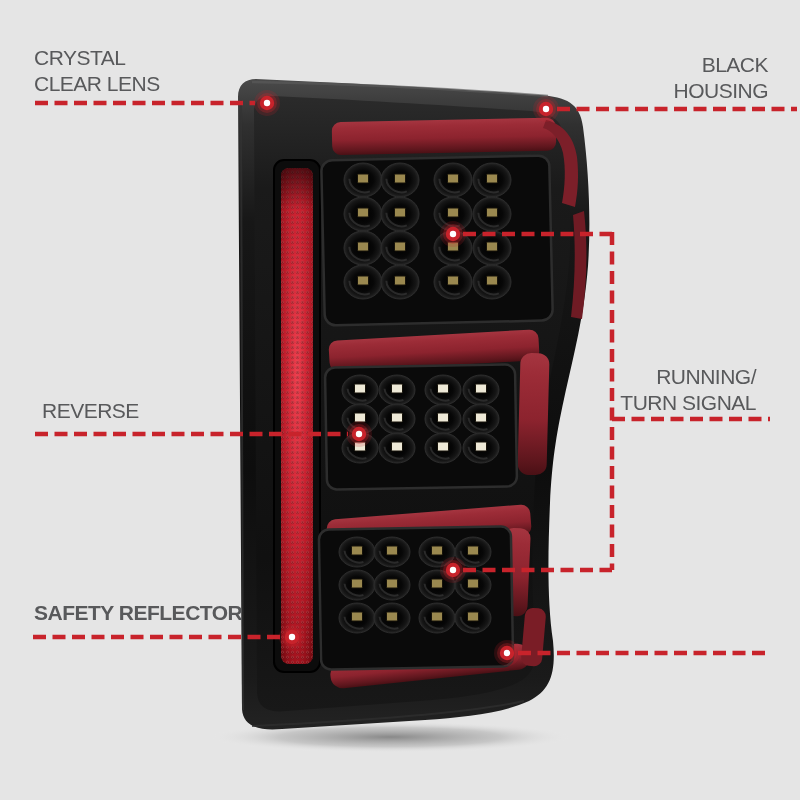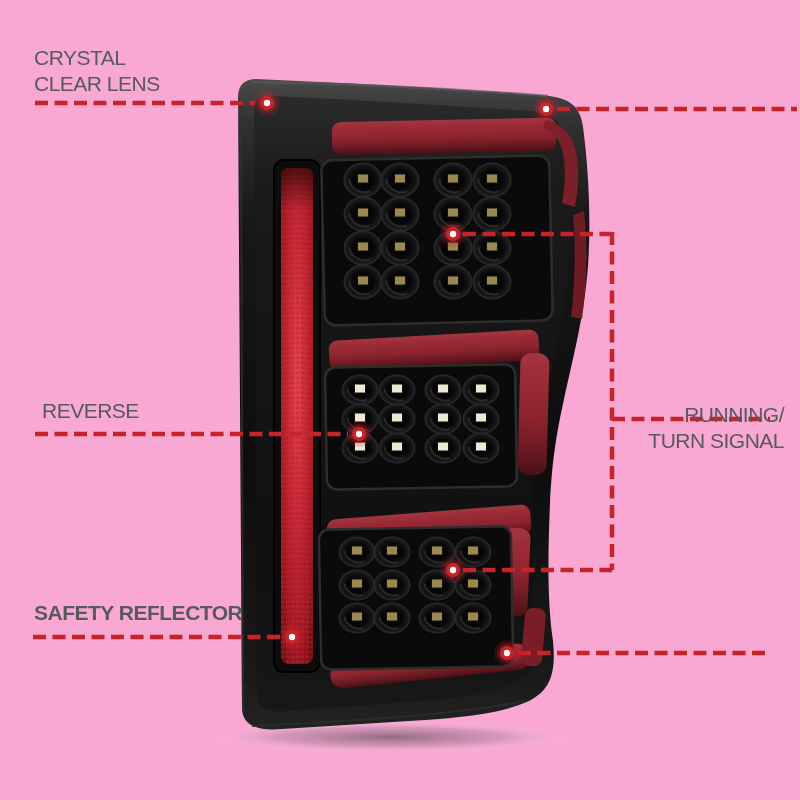--- a/index.html
+++ b/index.html
@@ -1,21 +1,21 @@
 <!DOCTYPE html>
 <html style="--accent-red: #C8232B; --label-gray: #58595B;"><head>
 <meta charset="utf-8">
 <style>
   :root{
     --accent-red:#C8232B;
     --label-gray:#58595B;
   }
   html,body{margin:0;padding:0;background:#fff;}
   .stage{
-    position:relative;width:800px;height:800px;background:#f9a8d4;
+    position:relative;width:800px;height:800px;background:#e5e5e5;
     overflow:hidden;font-family:"Liberation Sans",sans-serif;
   }
   .stage svg{position:absolute;left:0;top:0;}
   .callout-label{
     position:absolute;
     font:400 21px/26px "Liberation Sans",sans-serif;
     letter-spacing:-0.5px;
     color:var(--label-gray);
     white-space:pre-line;
   }
@@ -403,21 +403,23 @@
           <circle cx="507" cy="653" r="10" class="dot-glow" opacity="0.30"></circle>
           <circle cx="507" cy="653" r="7.2" class="dot-ring"></circle>
           <circle cx="507" cy="653" r="3.2" class="dot-core"></circle>
         </g>
       </g>
   </svg>
 
   <div class="callout-label" style="left:34px;top:45px;">CRYSTAL
 CLEAR LENS</div>
 
+  <div class="callout-label align-right" style="right:32px;top:52px;width:220px;">BLACK
+HOUSING</div>
 
   <div class="callout-label" style="left:42px;top:398px;">REVERSE</div>
 
-  <div class="callout-label align-right" style="right:16px;top:364px;width:220px;margin-top:38px;">RUNNING/
+  <div class="callout-label align-right" style="right:44px;top:364px;width:220px;">RUNNING/
 TURN SIGNAL</div>
 
   <div class="callout-label" style="left:34px;top:600px;font-weight:bold;">SAFETY REFLECTOR</div>
 
 </div>
 
 </body></html>

